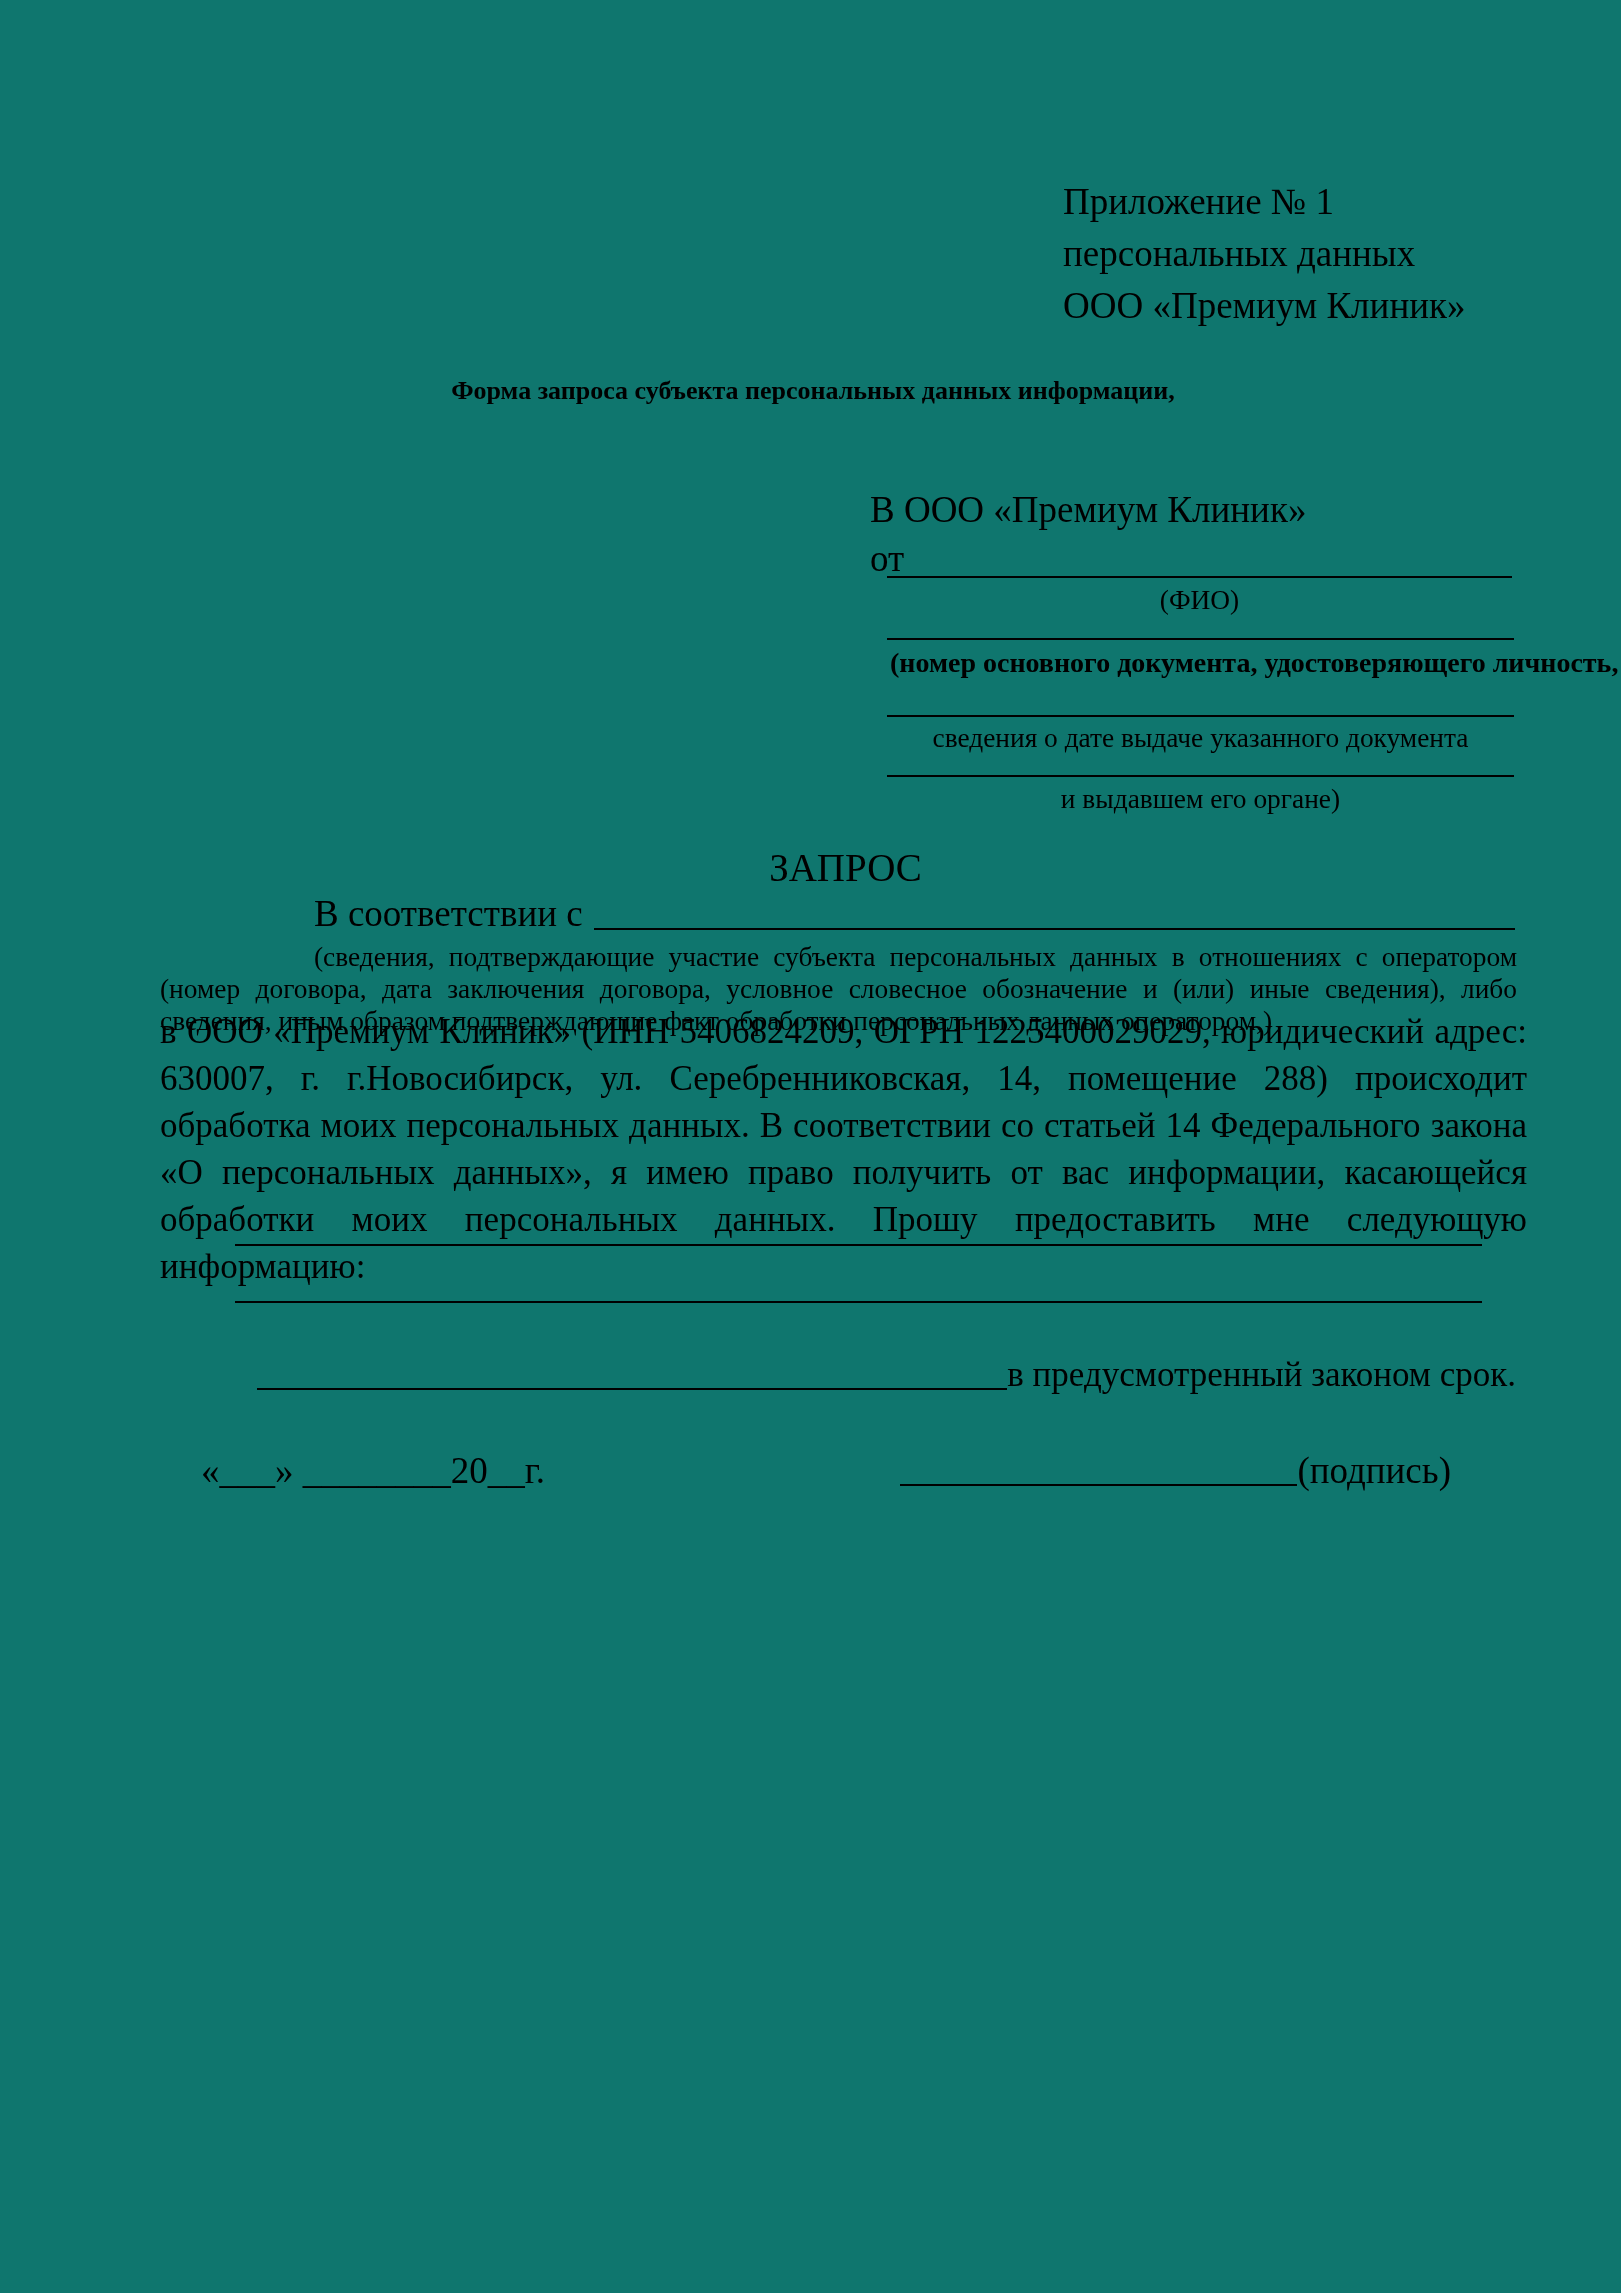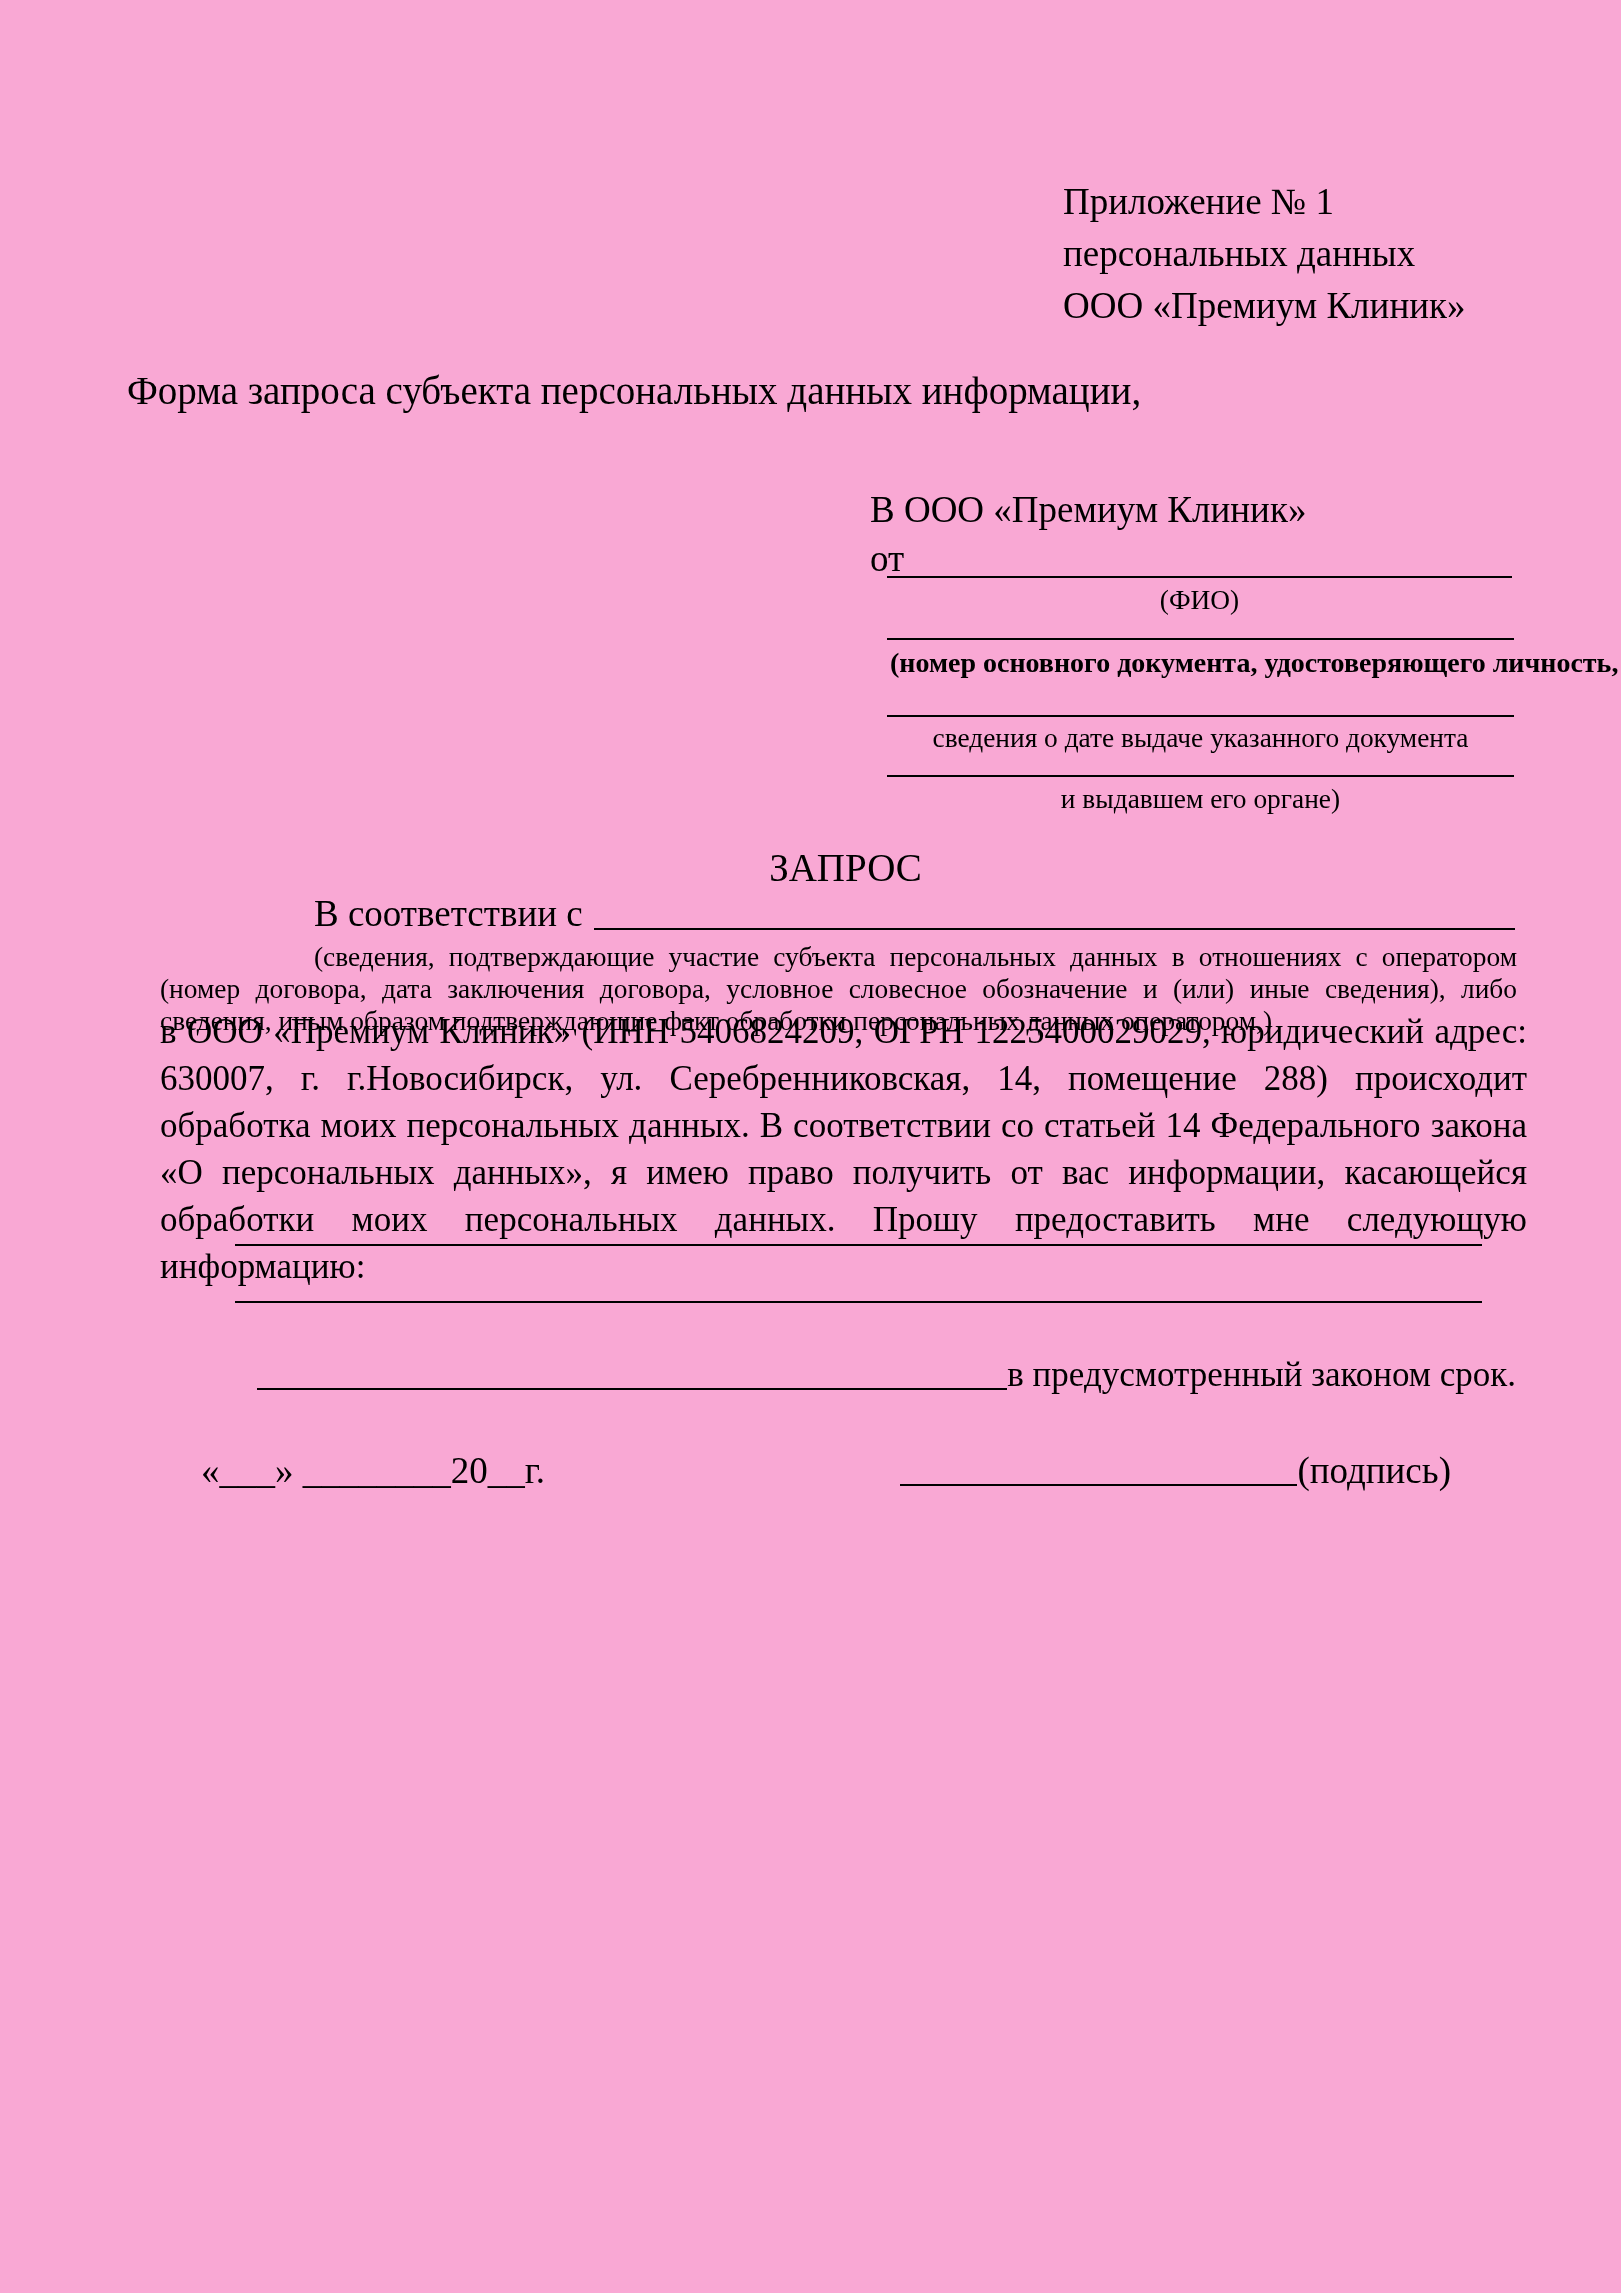--- a/index.html
+++ b/index.html
@@ -1,33 +1,33 @@
 <!DOCTYPE html>
 <html lang="ru"><head>
 <meta charset="utf-8">
 <style>
   html, body { margin: 0; padding: 0; background: #ffffff; }
   .page {
     position: relative;
     width: 1621px;
     height: 2294px;
-    background: #f9a8d4;
+    background: #0f766e;
     color: #000000;
     font-family: "Liberation Serif", "DejaVu Serif", serif;
     overflow: hidden;
   }
 
   .header-block {
     position: absolute; left: 1063px; top: 176px;
     font-size: 37px; line-height: 52px; white-space: nowrap;
   }
   .doc-title {
     position: absolute; left: 127px; top: 365px; width: 1372px;
-    text-align: left; font-weight: 400;
-    font-size: 39px; line-height: 51px;
+    text-align: center; font-weight: 700;
+    font-size: 26px; line-height: 51px;
   }
   .addressee-to { position: absolute; left: 870px; top: 488px; font-size: 37px; white-space: nowrap; }
   .addressee-from { position: absolute; left: 870px; top: 537px; font-size: 37px; }
 
   .rule { position: absolute; height: 0; border-top: 2.9px solid #000; }
   .r-fio  { left: 887px; top: 576px; width: 625px; }
   .r-doc1 { left: 887px; top: 638px; width: 627px; }
   .r-doc2 { left: 887px; top: 715px; width: 627px; }
   .r-doc3 { left: 887px; top: 775px; width: 627px; }
 

